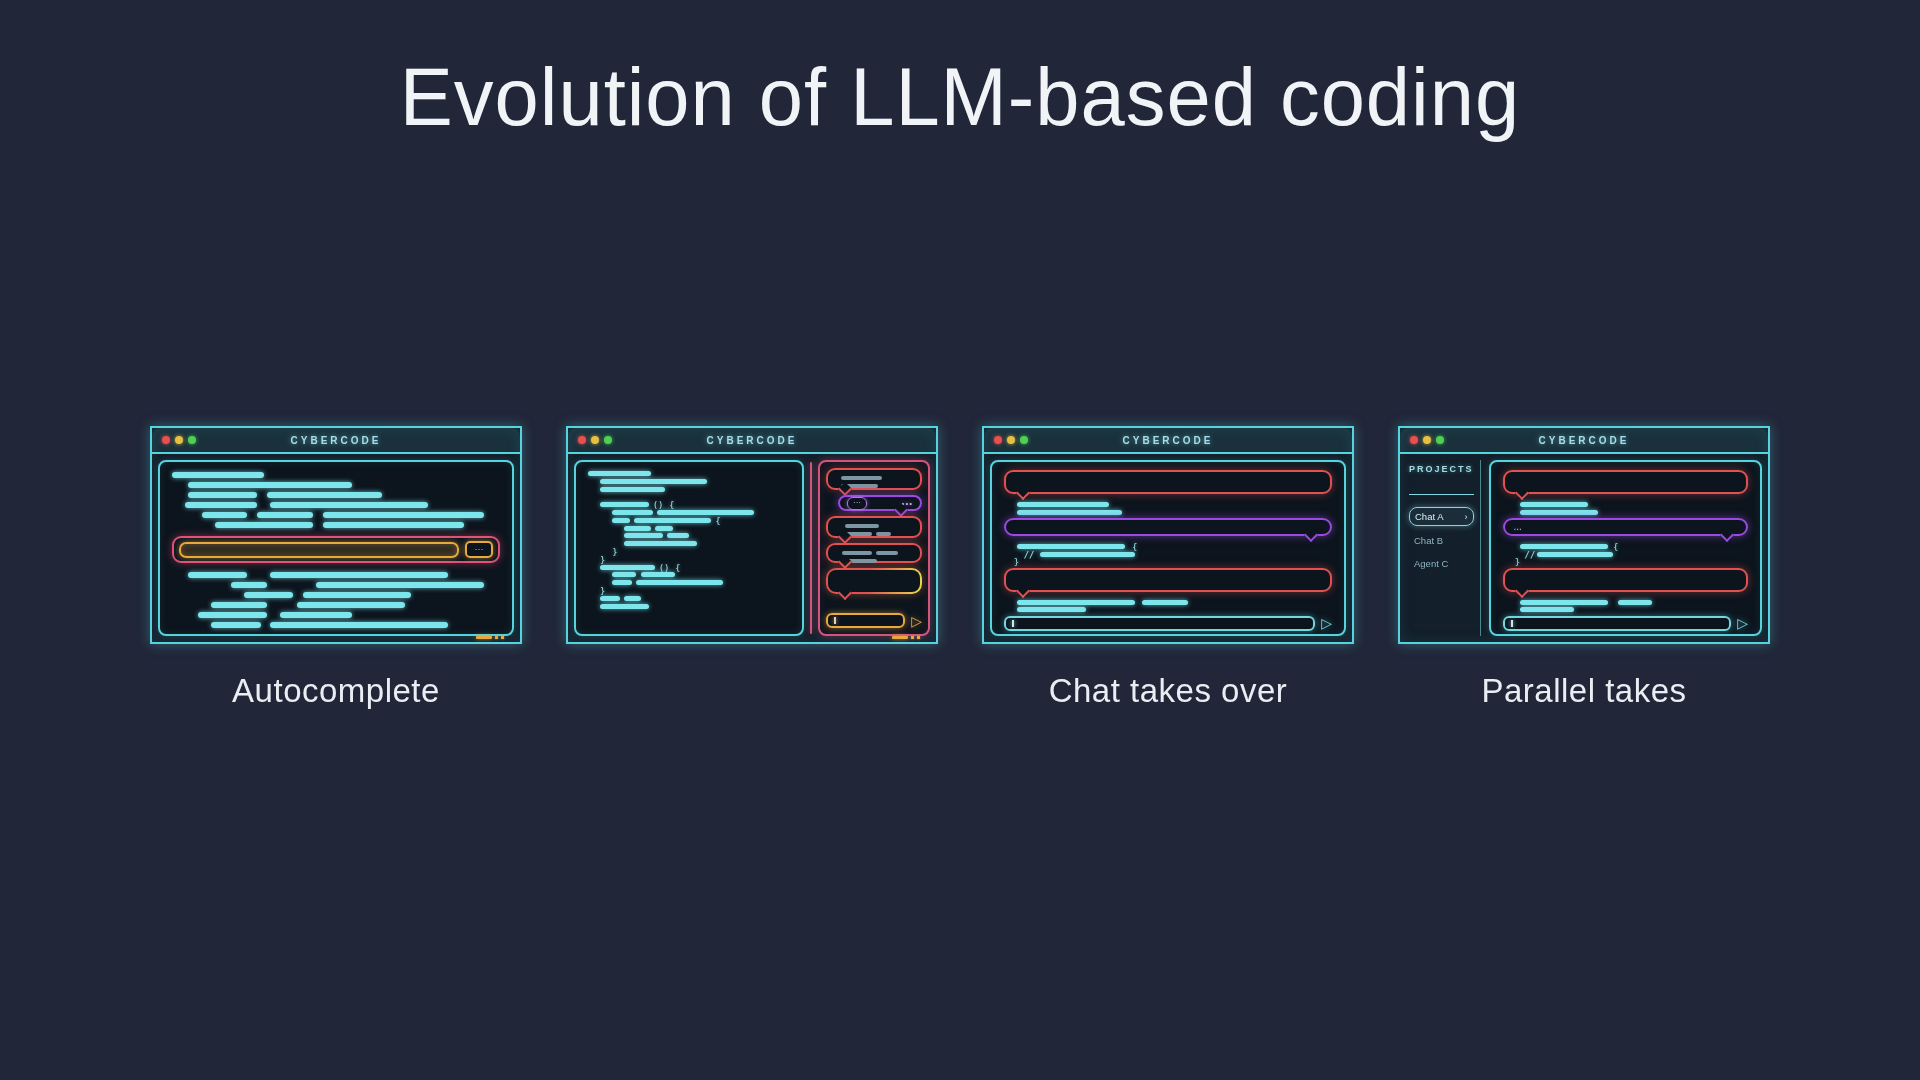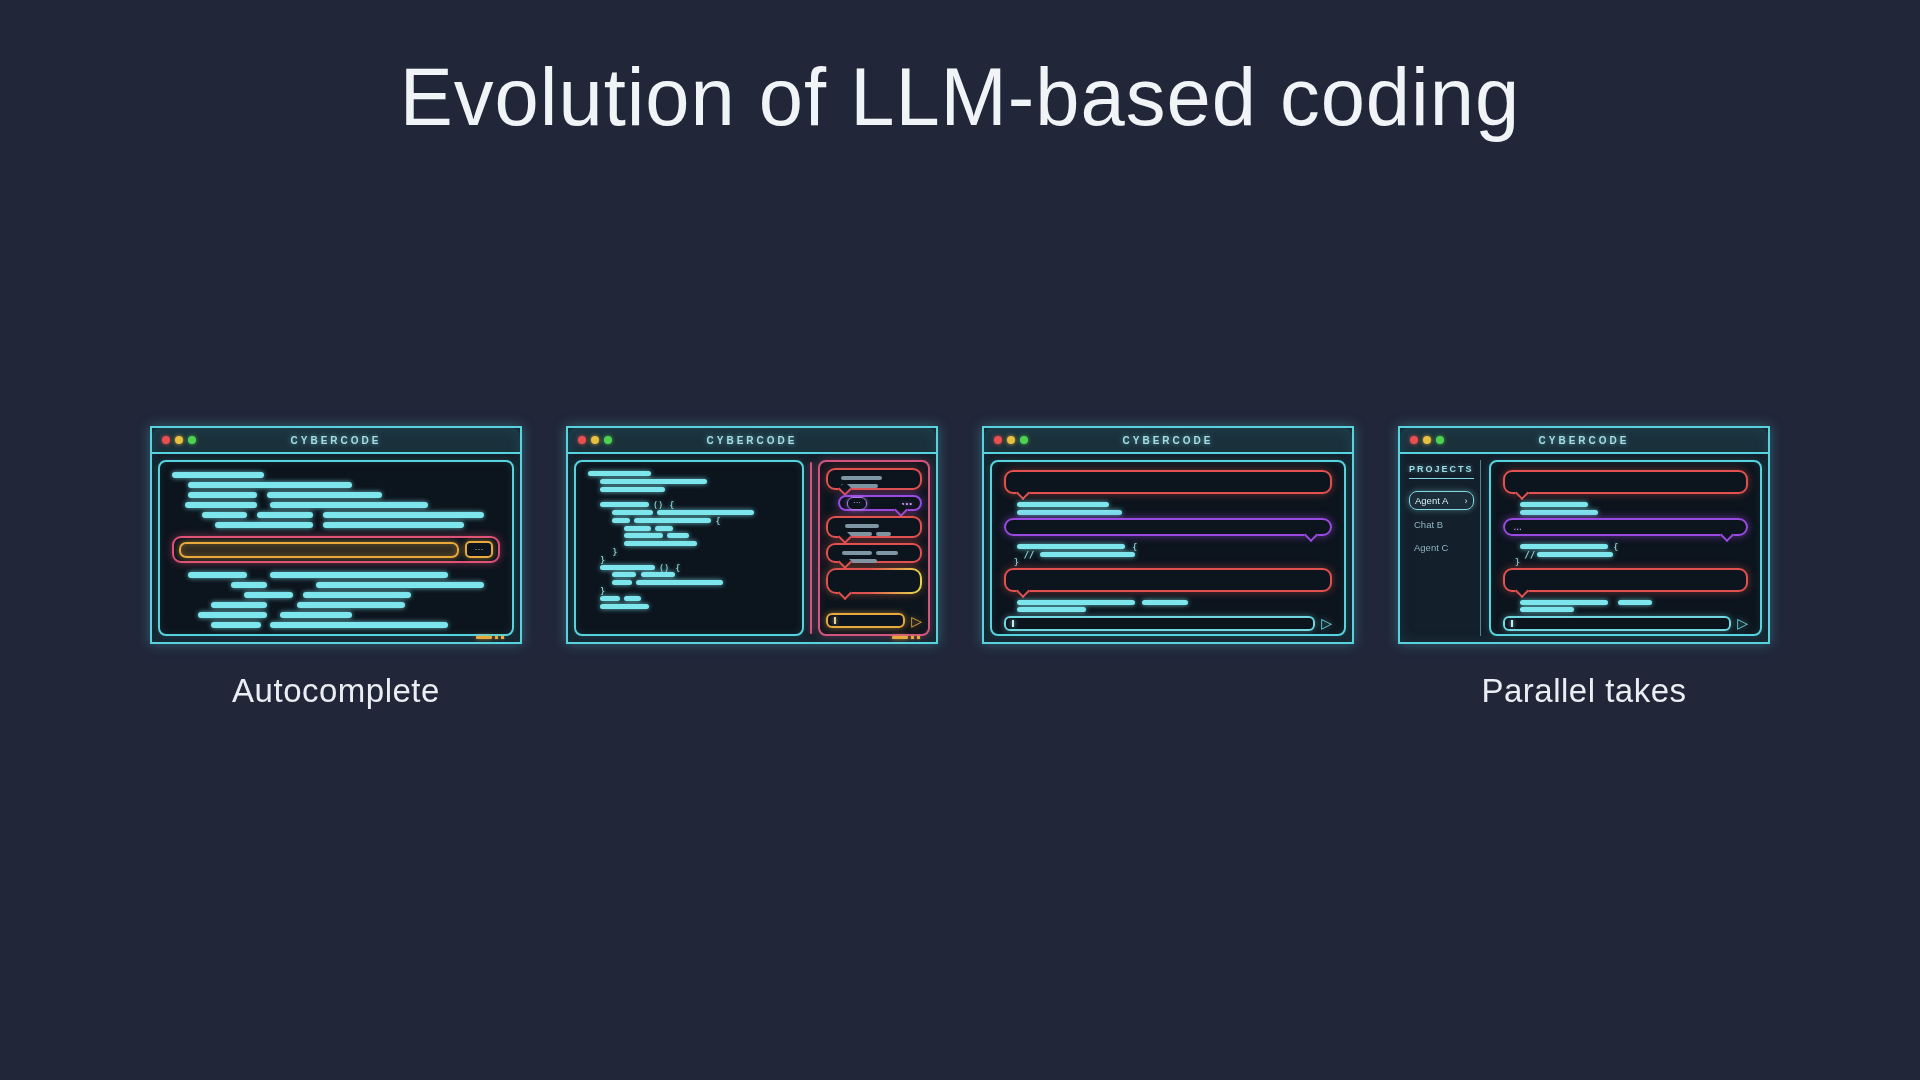--- a/index.html
+++ b/index.html
@@ -114,21 +114,21 @@
   .cli.amber{border-color:#e8a83c;box-shadow:0 0 6px rgba(232,168,60,.55);}
   .caret{width:2px;height:7px;background:#bfeef2;margin-left:6px;box-shadow:0 0 4px rgba(191,238,242,.8);}
   .cli.amber .caret{background:#e8d0a0;box-shadow:0 0 4px rgba(232,208,160,.8);}
   .send-glyph{font-size:14px;line-height:14px;color:#6fd8e0;text-shadow:0 0 6px rgba(111,216,224,.8);}
   .send-glyph.amber{color:#e8a83c;text-shadow:0 0 6px rgba(232,168,60,.8);}
 
   
   .side{flex:0 0 64px;display:flex;flex-direction:column;padding:4px 6px 4px 3px;
     border-right:1.5px solid rgba(120,220,230,.55);margin-right:2px;}
   .side-header{font-size:9px;font-weight:bold;letter-spacing:2px;color:#9fdce8;
-    border-bottom:1.5px solid #7fd8e2;padding-bottom:4px;margin-bottom:9px;
+    border-bottom:1.5px solid #7fd8e2;padding-bottom:20px;margin-bottom:9px;
     text-shadow:0 0 4px rgba(124,230,236,.5);}
   .agent{font-size:9.5px;color:#8fb4c0;margin:3px 0;padding:3px 5px;}
   .agent.selected{border:1.5px solid #7fd8e2;border-radius:8px;color:#d4f0f5;
     display:flex;justify-content:space-between;align-items:center;
     background:rgba(127,216,226,.08);box-shadow:0 0 6px rgba(127,216,226,.45);}
   .chev{font-size:9px;color:#bfeef2;}
 </style>
 </head>
 <body>
 
@@ -387,37 +387,38 @@
               </div>
             <div class="input-row">
               <div class="cli">
                 <span class="caret"></span>
               </div>
               <span class="send-glyph">▷</span>
             </div>
           </div>
         </div>
       </div>
+      <div class="stage-label">Chat takes over</div>
     </div>
 
     <div class="stage-col">
       <div class="win">
         <div class="titlebar">
           <div class="dots">
             <span class="dot r"></span>
             <span class="dot y"></span>
             <span class="dot g"></span>
           </div>
           <span class="tb-title">CYBERCODE</span>
         </div>
         <div class="win-body">
           <div class="side">
             <div class="side-header">PROJECTS</div>
             <div class="agent selected">
-              <span>Agent A</span>
+              <span>Chat A</span>
               <span class="chev">›</span>
             </div>
             <div class="agent">Chat B</div>
             <div class="agent">Agent C</div>
           </div>
           <div class="panel rows-7">
             <div class="bubble b-red tail-l bub-lg"></div>
             <div class="linesbox">
                 <div class="code-row">
                   <i class="bar" style="left: 7%; width: 28%;"></i>

